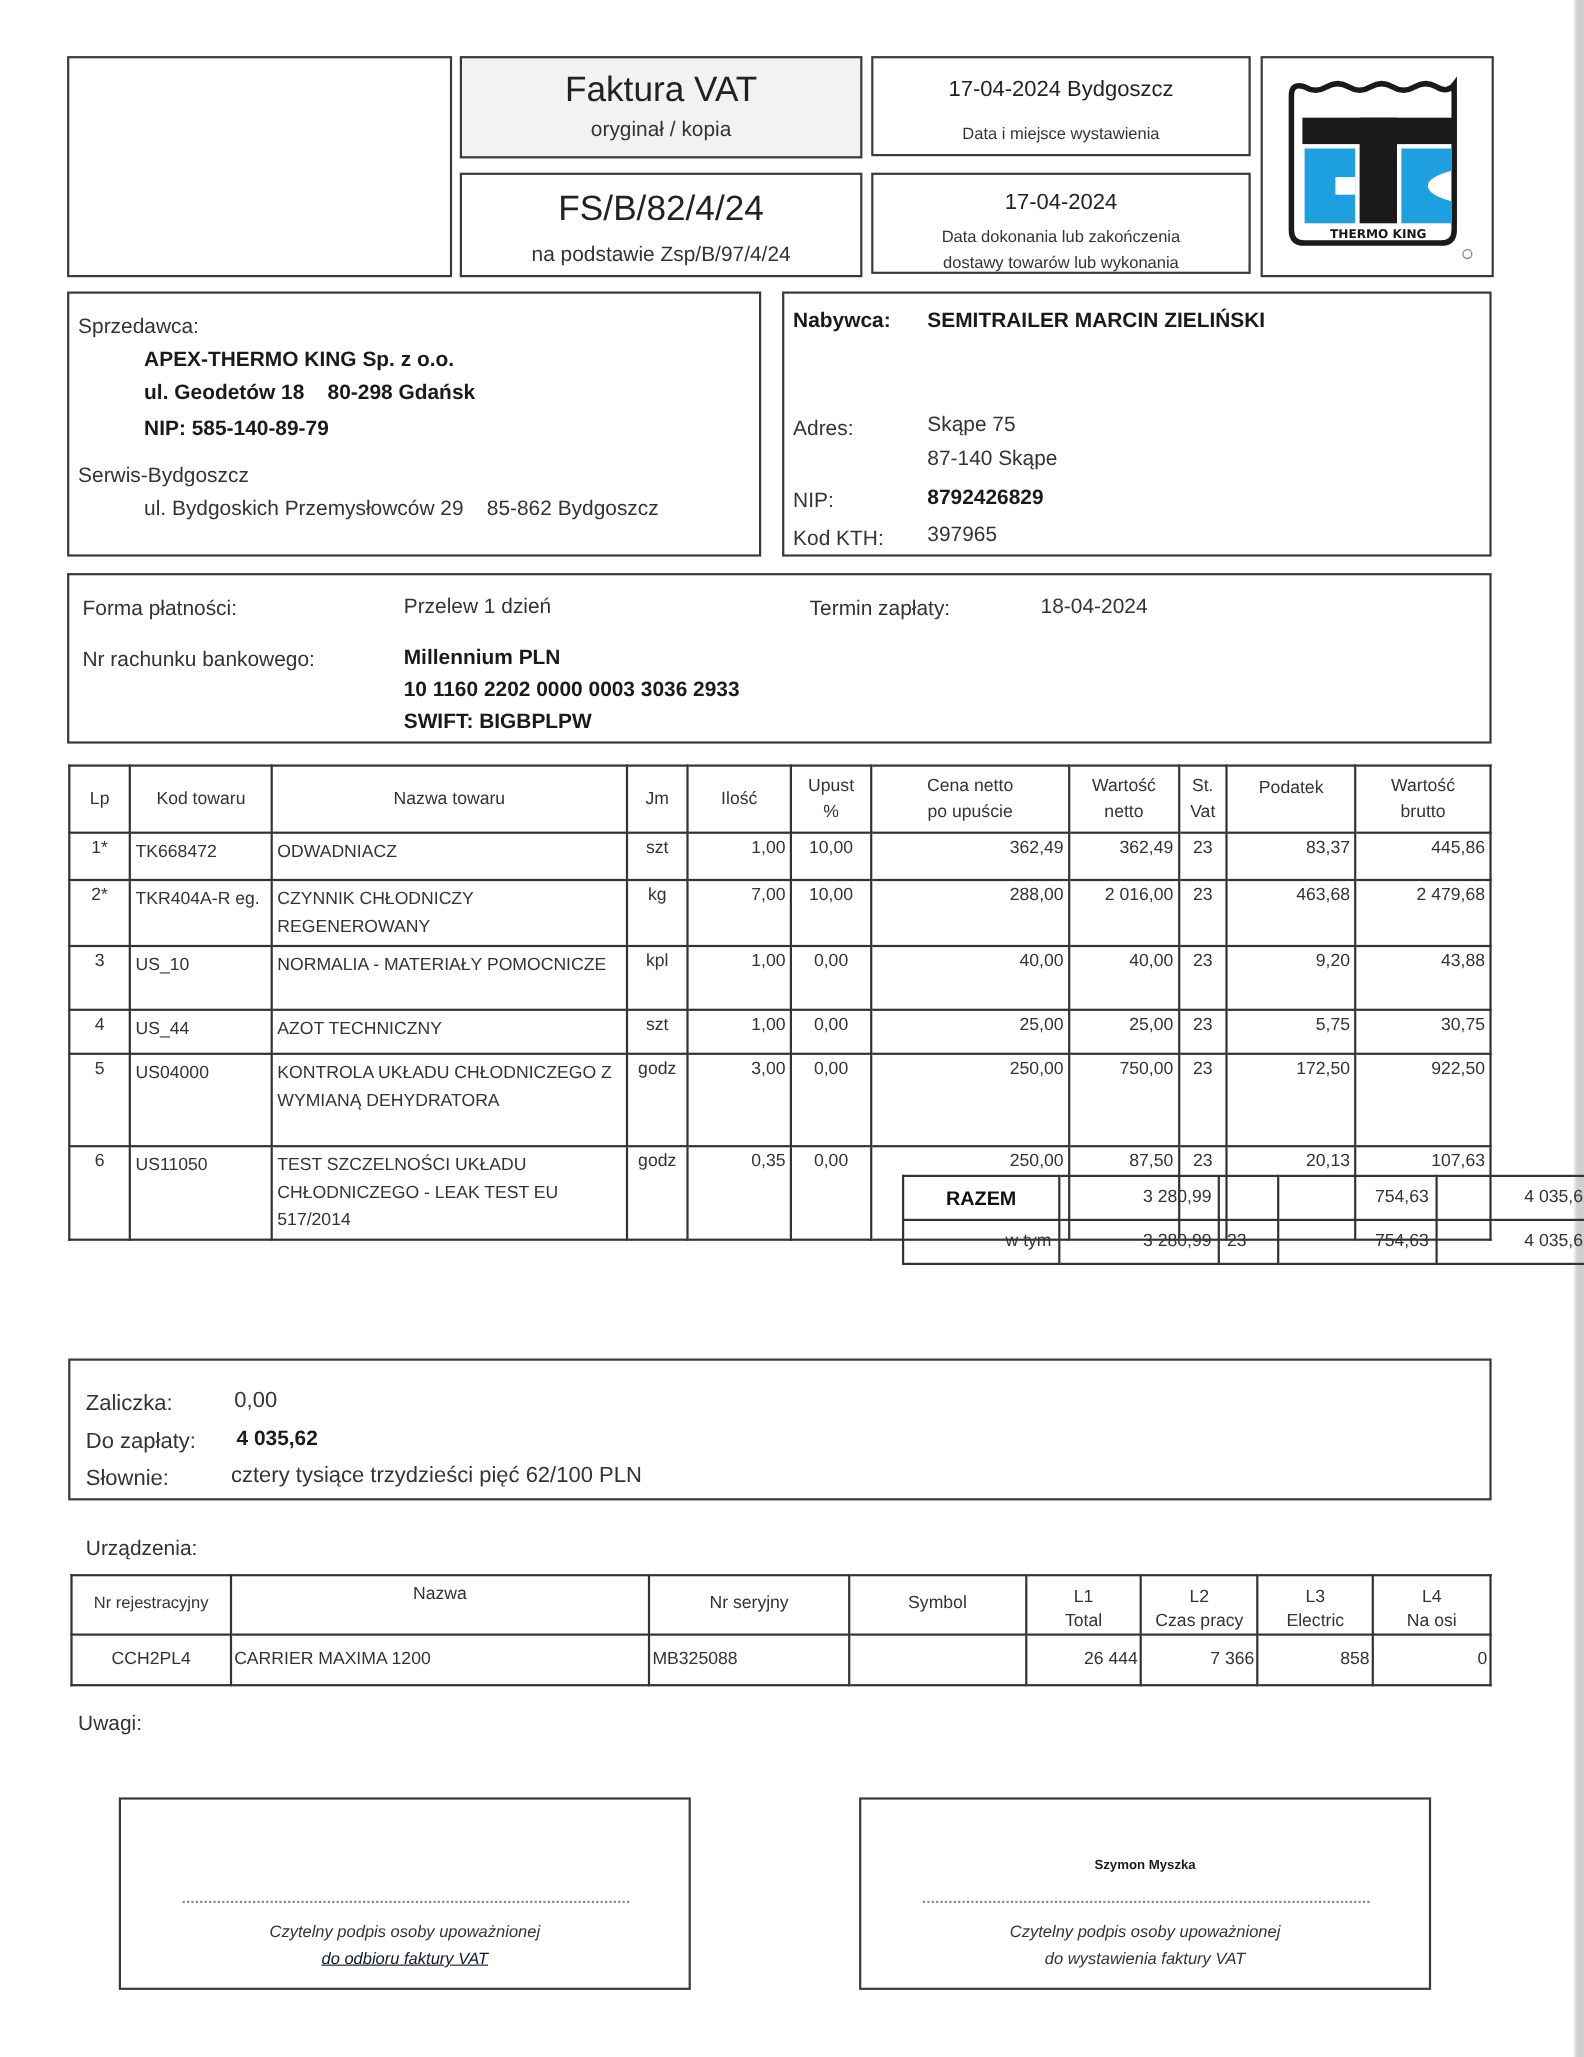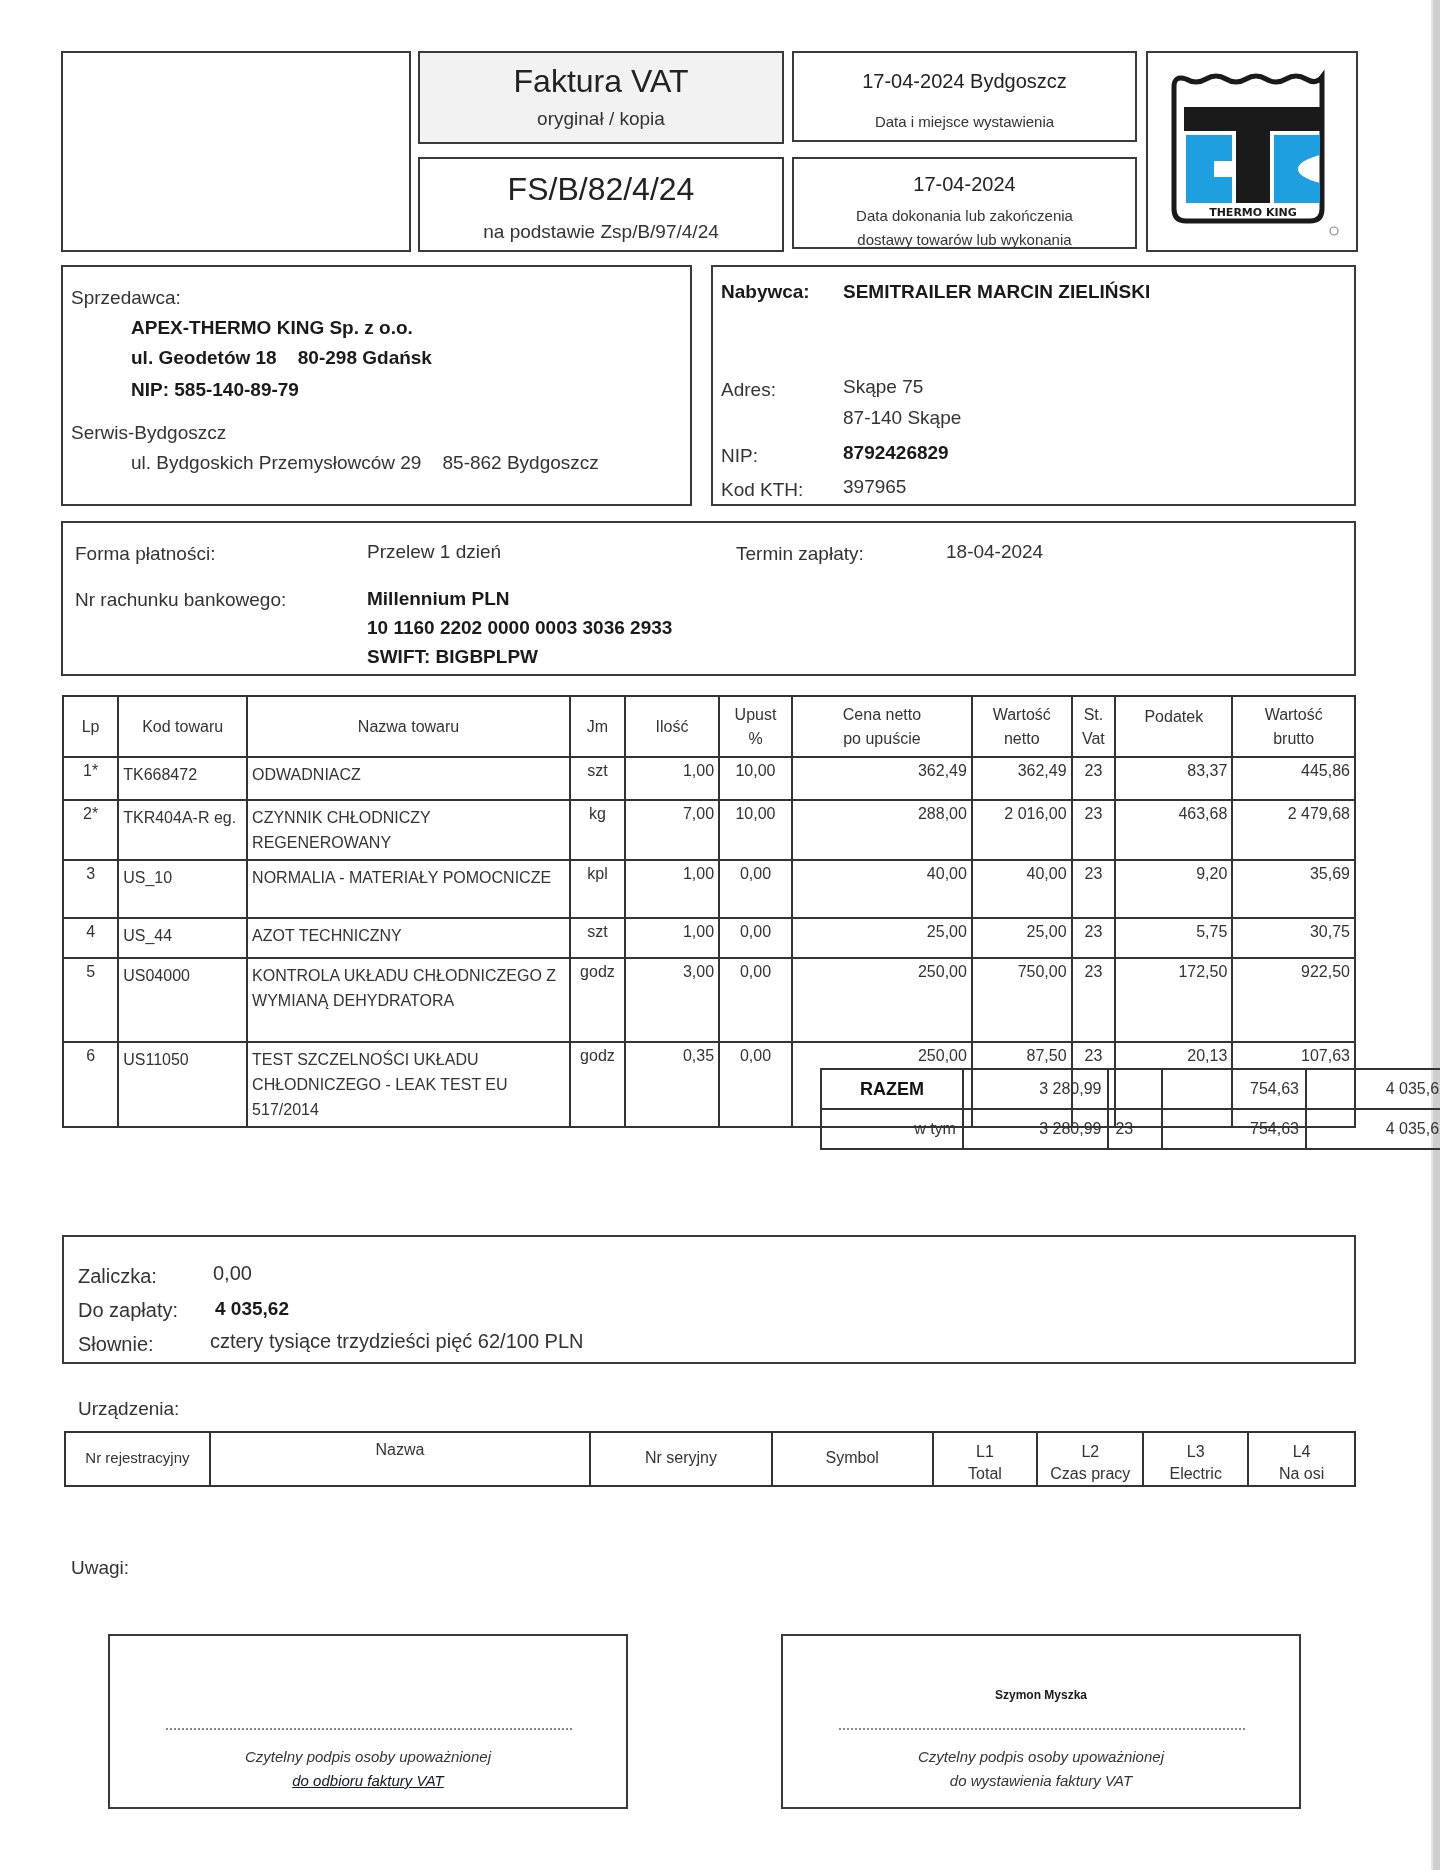--- a/index.html
+++ b/index.html
@@ -177,21 +177,21 @@
       <td class="c">3</td>
       <td class="code">US_10</td>
       <td class="name">NORMALIA - MATERIAŁY POMOCNICZE</td>
       <td class="c">kpl</td>
       <td class="r">1,00</td>
       <td class="c">0,00</td>
       <td class="r">40,00</td>
       <td class="r">40,00</td>
       <td class="c">23</td>
       <td class="r">9,20</td>
-      <td class="r">35,69</td>
+      <td class="r">43,88</td>
     </tr>
     <tr style="height:40px;">
       <td class="c">4</td>
       <td class="code">US_44</td>
       <td class="name">AZOT TECHNICZNY</td>
       <td class="c">szt</td>
       <td class="r">1,00</td>
       <td class="c">0,00</td>
       <td class="r">25,00</td>
       <td class="r">25,00</td>
@@ -280,20 +280,30 @@
       <tr>
     <th style="font-size:15px;padding-top:14px;">Nr rejestracyjny</th>
     <th style="padding-top:6px;">Nazwa</th>
     <th style="padding-top:14px;">Nr seryjny</th>
     <th style="padding-top:14px;">Symbol</th>
     <th><span>L1</span><br><span>Total</span></th>
     <th><span>L2</span><br><span>Czas pracy</span></th>
     <th><span>L3</span><br><span>Electric</span></th>
     <th><span>L4</span><br><span>Na osi</span></th>
   </tr>
+  <tr>
+    <td class="c">CCH2PL4</td>
+    <td>CARRIER MAXIMA 1200</td>
+    <td>MB325088</td>
+    <td></td>
+    <td class="r">26 444</td>
+    <td class="r">7 366</td>
+    <td class="r">858</td>
+    <td class="r">0</td>
+  </tr>
 </tbody>
   </table>
 
 <div class="abs t19" style="left:71px;top:1557px;color:#333;">Uwagi:</div>
 
 <div class="box" style="left:108px;top:1634px;width:520px;height:175px;">
   <div class="abs center bold" style="left:0;right:0;top:52px;font-size:19px;"></div>
   <div class="dots" style="left:56px;right:54px;top:92px;"></div>
   <div class="abs center ital" style="left:0;right:0;top:112px;font-size:15px;color:#333;">Czytelny podpis osoby upoważnionej</div>
   <div class="abs center ital" style="left:0;right:0;top:136px;font-size:15px;color:#0f172a;text-decoration:underline;">do odbioru faktury VAT</div>

